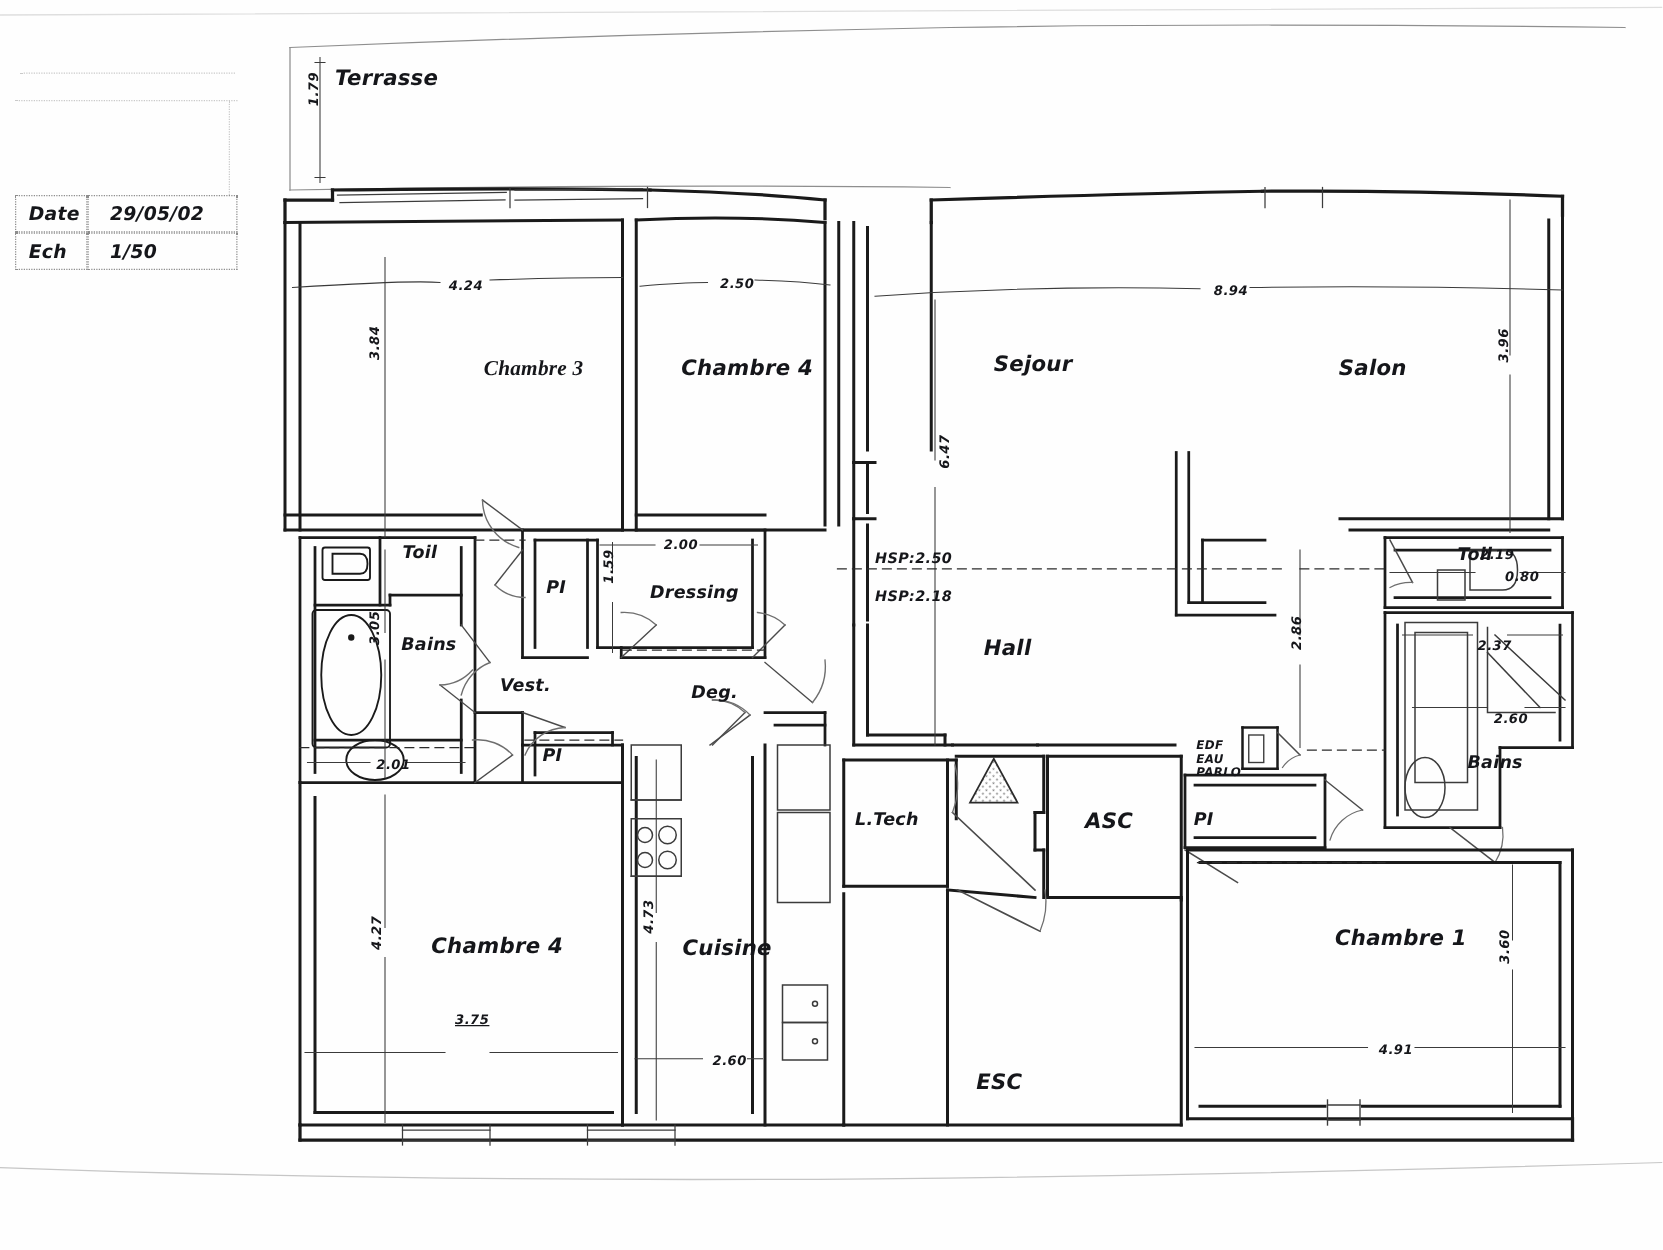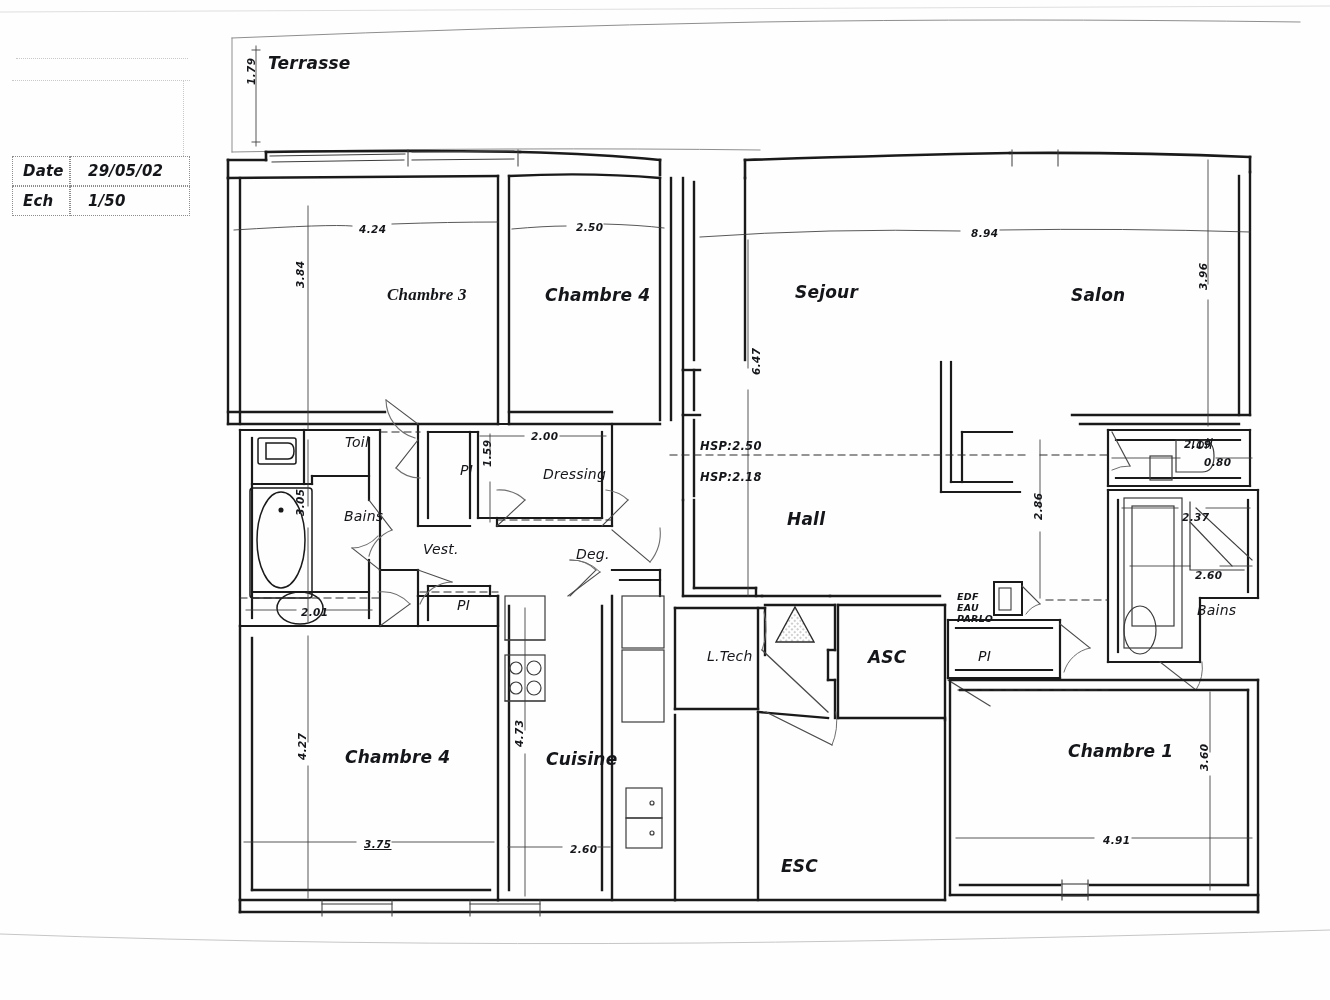--- a/index.html
+++ b/index.html
@@ -33,22 +33,21 @@
     white-space: nowrap;
     letter-spacing: 0.2px;
     transform-origin: left top;
   }
   .room {
     font-size: 17px;
     font-weight: 600;
   }
   .room-sm {
     font-size: 14px;
-    font-weight: 400;
-    margin-left: 23px;
+    font-weight: 700;
   }
   .dim {
     font-size: 10.5px;
     font-weight: 600;
     letter-spacing: 0.4px;
   }
   .dim-v {
     font-size: 10.5px;
     font-weight: 600;
     letter-spacing: 0.4px;
@@ -572,21 +571,21 @@
       <span class="lbl dim-v" style="left: 294px; top: 516px; transform: rotate(-90deg);">3.05</span>
       <span class="lbl dim" style="left: 301px; top: 606px;">2.01</span>
       <span class="lbl dim" style="left: 531px; top: 430px;">2.00</span>
       <span class="lbl dim-v" style="left: 481px; top: 467px; transform: rotate(-90deg);">1.59</span>
       <span class="lbl dim-v" style="left: 1032px; top: 520px; transform: rotate(-90deg);">2.86</span>
       <span class="lbl dim" style="left: 1184px; top: 438px; text-align: right;">2.19</span>
       <span class="lbl dim" style="left: 1204px; top: 456px;">0.80</span>
       <span class="lbl dim" style="left: 1182px; top: 511px;">2.37</span>
       <span class="lbl dim" style="left: 1195px; top: 569px;">2.60</span>
       <span class="lbl dim-v" style="left: 296px; top: 760px; transform: rotate(-90deg);">4.27</span>
-      <span class="lbl dim" style="left: 364px; top: 838px; text-decoration: underline;">3.75</span>
+      <span class="lbl dim" style="left: 364px; top: 810px; text-decoration: underline;">3.75</span>
       <span class="lbl dim-v" style="left: 513px; top: 747px; transform: rotate(-90deg);">4.73</span>
       <span class="lbl dim" style="left: 570px; top: 843px;">2.60</span>
       <span class="lbl dim" style="left: 1103px; top: 834px;">4.91</span>
       <span class="lbl dim-v" style="left: 1198px; top: 771px; transform: rotate(-90deg);">3.60</span>
     </div>
 
   <div id="anno-labels">
       <span class="lbl hsp" style="left: 700px; top: 439px; font-style: italic;">HSP:2.50</span>
       <span class="lbl hsp" style="left: 700px; top: 470px;">HSP:2.18</span>
       <div style="position: absolute; left: 957px; top: 591px;">

